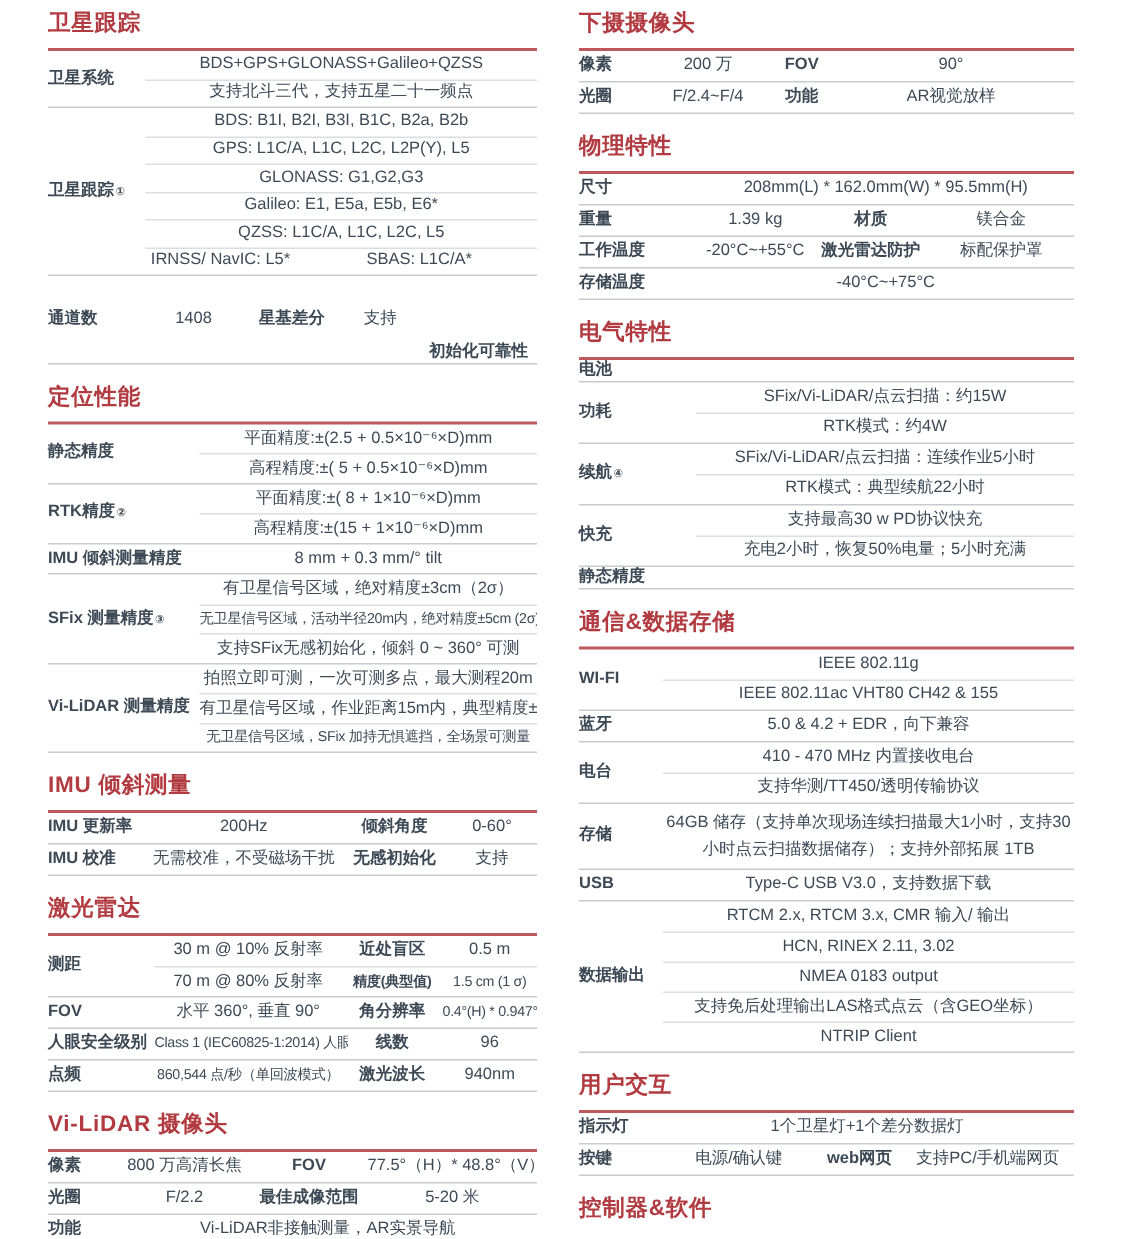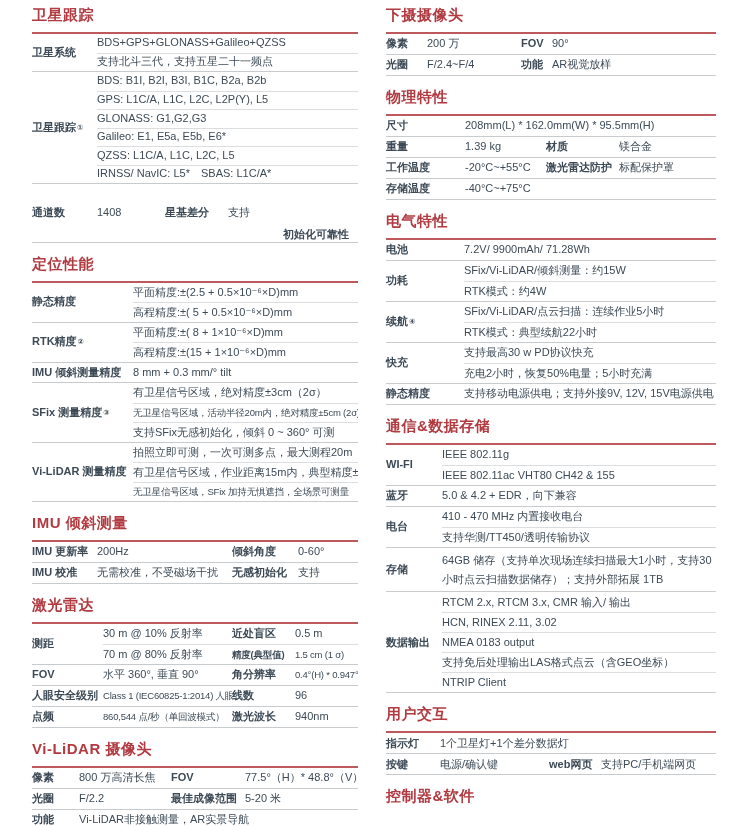--- a/index.html
+++ b/index.html
@@ -21,21 +21,21 @@
   #col-right{width:330px;}
   .section{margin-top:12px;}
   .section:first-child{margin-top:4px;}
   .stitle{font-size:15px;font-weight:700;color:var(--red);padding:0 0 7px 0;letter-spacing:0.5px;}
   .srule{height:2px;background:var(--red);opacity:0.85;}
   .tbl{font-size:11px;line-height:1.25;}
   .group{display:flex;align-items:stretch;border-bottom:1px solid var(--gline);}
   .glabel{flex:0 0 auto;display:flex;align-items:center;font-weight:700;padding-right:4px;}
   .glabel sup{font-size:7.5px;line-height:0;margin-left:1px;}
   .grows{flex:1 1 auto;min-width:0;}
-  .row{display:flex;align-items:center;min-height:20px;}
+  .row{display:flex;align-items:center;min-height:20px;text-align:center;}
   .row + .row{border-top:1px solid var(--line);}
   .cell{padding-right:4px;white-space:nowrap;overflow:hidden;}
   .cell:last-child{flex:1 1 auto;padding-right:0;}
   .k-l{font-weight:700;}
   .sm{font-size:9.5px;letter-spacing:-0.2px;}
   .wr{white-space:normal;line-height:1.7;padding:3px 0;}
   
   .sec-sat .glabel{width:65px;}
   .sec-sat .row{min-height:18.5px;}
   .sec-sat .n2 .i0{flex:0 0 104px;}
@@ -422,33 +422,28 @@
         </div>
       </div>
       <div class="section sec-ele">
         <div class="stitle">电气特性</div>
         <div class="srule"></div>
         <div class="tbl">
           <div class="group">
             <div class="glabel">
               <span>电池</span>
             </div>
-            <div class="grows">
-              <div class="row n1">
-                <div class="cell i0 k-v">7.2V/ 9900mAh/ 71.28Wh</div>
-              </div>
-            </div>
           </div>
           <div class="group">
             <div class="glabel">
               <span>功耗</span>
             </div>
             <div class="grows">
               <div class="row n1">
-                <div class="cell i0 k-v">SFix/Vi-LiDAR/倾斜测量：约15W</div>
+                <div class="cell i0 k-v">SFix/Vi-LiDAR/点云扫描：约15W</div>
               </div>
               <div class="row n1">
                 <div class="cell i0 k-v">RTK模式：约4W</div>
               </div>
             </div>
           </div>
           <div class="group">
             <div class="glabel">
               <span>续航</span>
               <sup>④</sup>
@@ -472,25 +467,20 @@
               </div>
               <div class="row n1">
                 <div class="cell i0 k-v">充电2小时，恢复50%电量；5小时充满</div>
               </div>
             </div>
           </div>
           <div class="group">
             <div class="glabel">
               <span>静态精度</span>
             </div>
-            <div class="grows">
-              <div class="row n1">
-                <div class="cell i0 k-v">支持移动电源供电；支持外接9V, 12V, 15V电源供电</div>
-              </div>
-            </div>
           </div>
         </div>
       </div>
       <div class="section sec-comm">
         <div class="stitle">通信&amp;数据存储</div>
         <div class="srule"></div>
         <div class="tbl">
           <div class="group">
             <div class="glabel">
               <span>WI-FI</span>
@@ -527,20 +517,30 @@
               </div>
             </div>
           </div>
           <div class="group">
             <div class="glabel">
               <span>存储</span>
             </div>
             <div class="grows">
               <div class="row n1">
                 <div class="cell i0 k-v wr">64GB 储存（支持单次现场连续扫描最大1小时，支持30小时点云扫描数据储存）；支持外部拓展 1TB</div>
+              </div>
+            </div>
+          </div>
+          <div class="group">
+            <div class="glabel">
+              <span>USB</span>
+            </div>
+            <div class="grows">
+              <div class="row n1">
+                <div class="cell i0 k-v">Type-C USB V3.0，支持数据下载</div>
               </div>
             </div>
           </div>
           <div class="group">
             <div class="glabel">
               <span>数据输出</span>
             </div>
             <div class="grows">
               <div class="row n1">
                 <div class="cell i0 k-v">RTCM 2.x, RTCM 3.x, CMR 输入/ 输出</div>

